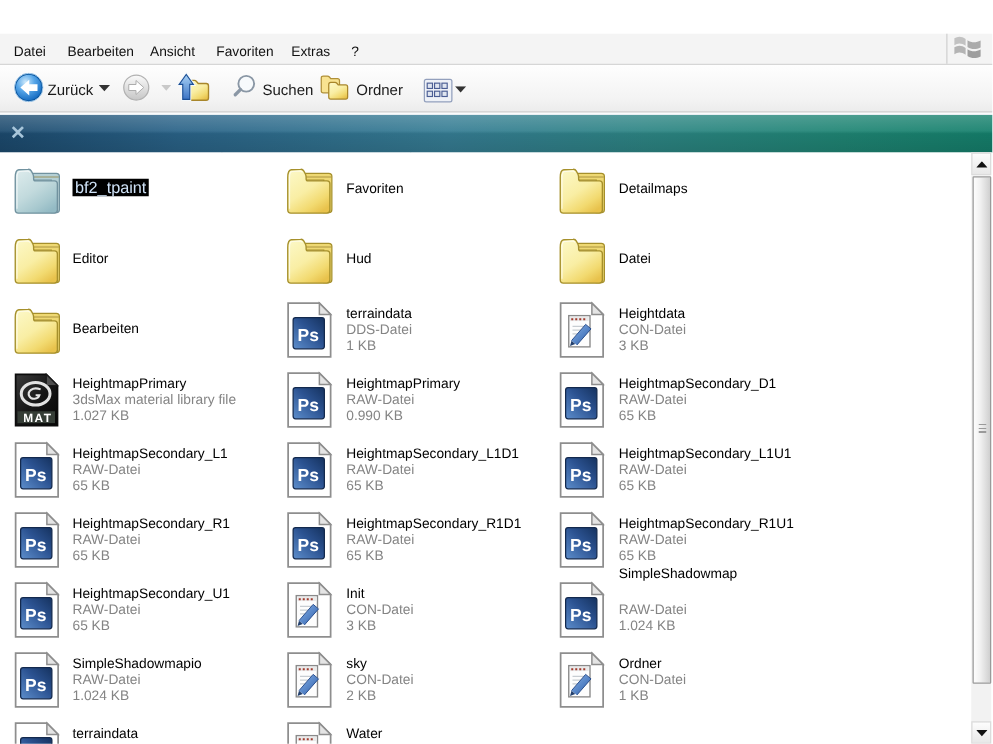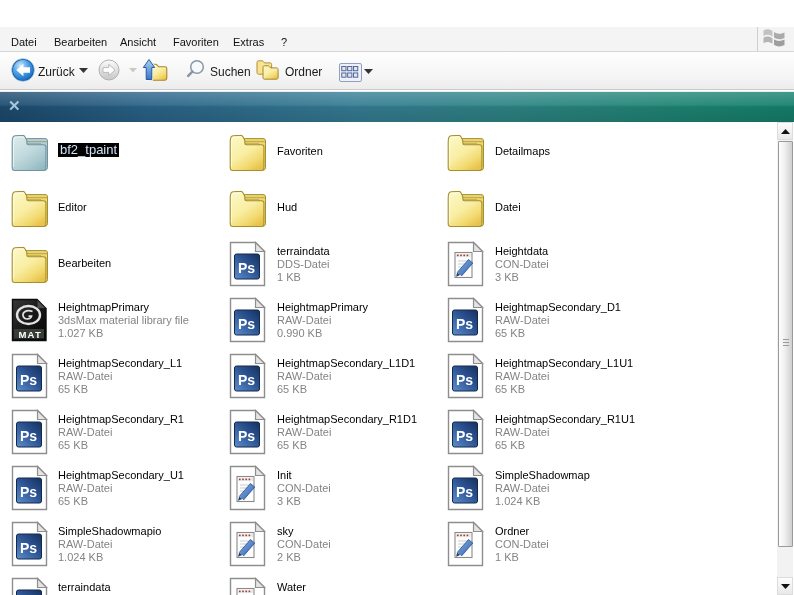--- a/index.html
+++ b/index.html
@@ -339,21 +339,21 @@
 </svg>
 <div class="nm" style="left:277px;top:347px">Init</div>
 <div class="gy" style="left:277px;top:360px">CON-Datei</div>
 <div class="gy" style="left:277px;top:373px">3 KB</div>
 <svg style="position:absolute;left:447px;top:343px" width="38" height="46" viewBox="0 0 38 46">
 <path d="M1.5 1.5 L26.5 1.5 L35.5 10.5 L35.5 44.5 L1.5 44.5 Z" fill="#fff" stroke="#8e8e8e" stroke-width="1.4"></path>
 <path d="M26.5 1.5 L26.5 10.5 L35.5 10.5 Z" fill="#e4e4e4" stroke="#8e8e8e" stroke-width="1.2"></path>
 <rect x="5.5" y="13" width="25" height="25" rx="2" fill="url(#gps)" stroke="#13294d" stroke-width="1"></rect>
 <text x="9" y="32" font-family="Liberation Sans,sans-serif" font-size="14" font-weight="bold" fill="#fff">Ps</text>
 </svg>
-<div class="nm" style="left:495px;top:347px">SimpleShadowmap</div>
+<div class="nm" style="left:495px;top:331px">SimpleShadowmap</div>
 <div class="gy" style="left:495px;top:360px">RAW-Datei</div>
 <div class="gy" style="left:495px;top:373px">1.024 KB</div>
 <svg style="position:absolute;left:11px;top:399px" width="38" height="46" viewBox="0 0 38 46">
 <path d="M1.5 1.5 L26.5 1.5 L35.5 10.5 L35.5 44.5 L1.5 44.5 Z" fill="#fff" stroke="#8e8e8e" stroke-width="1.4"></path>
 <path d="M26.5 1.5 L26.5 10.5 L35.5 10.5 Z" fill="#e4e4e4" stroke="#8e8e8e" stroke-width="1.2"></path>
 <rect x="5.5" y="13" width="25" height="25" rx="2" fill="url(#gps)" stroke="#13294d" stroke-width="1"></rect>
 <text x="9" y="32" font-family="Liberation Sans,sans-serif" font-size="14" font-weight="bold" fill="#fff">Ps</text>
 </svg>
 <div class="nm" style="left:58px;top:403px">SimpleShadowmapio</div>
 <div class="gy" style="left:58px;top:416px">RAW-Datei</div>

